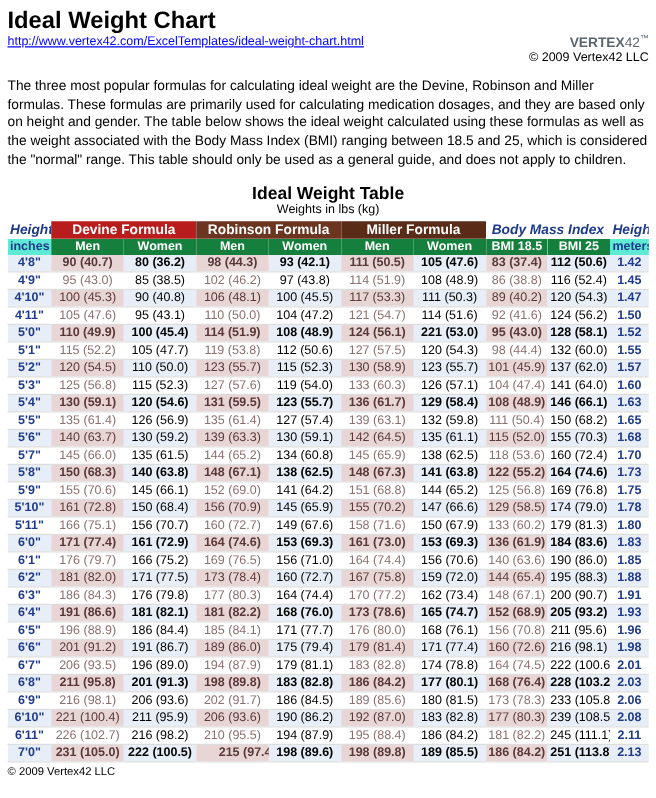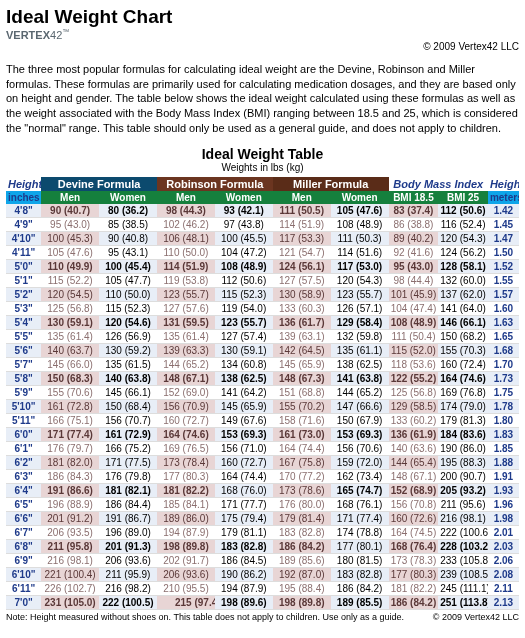--- a/index.html
+++ b/index.html
@@ -9,43 +9,44 @@
 .cp{font-size:10px}
 .intro{font-size:11px;margin:10px 0;line-height:1.35}
 .tbltitle{text-align:center;font-size:14px;font-weight:bold;margin-top:8px}
 .tblsub{text-align:center;font-size:10px;margin-bottom:4px}
 .logo{font-size:11px;color:#5a6770;font-family:Verdana,sans-serif}
 .logo b{font-weight:bold;color:#5a6770}
 .logo .tm{font-size:7px;vertical-align:super}
 table{border-collapse:collapse;width:100%;font-size:10px;table-layout:fixed}
 td,th{padding:1px 2px;text-align:center;white-space:nowrap;overflow:hidden}
 .hdr1 td{background:#fff;color:#1e3a8a;font-weight:bold;font-size:11px}
-.hdr1 .f1{background:#0c4a6e;color:#fff}
+.hdr1 .f1{background:#b91c1c;color:#fff}
 .hdr1 .f2{background:#6b3520;color:#fff}
 .hdr1 .f3{background:#5a2c18;color:#fff}
 .hdr1 .corner{color:#1e3a8a;font-style:italic;background:#fff;text-align:center}
 .bmilbl{color:#1e3a8a;font-weight:bold;font-style:italic}
 .hdr2 td{background:#15803d;color:#fff;font-weight:bold}
-.hdr2 .hl{background:#0ea5e9;color:#1e3a8a}
+.hdr2 .hl{background:#5eead4;color:#1e3a8a}
 tbody td{border-bottom:1px solid #ddd}
 tbody tr.alt td{background:#e8eef7}
 tbody tr td.hl{color:#8b6f6f}
 tbody tr.alt td.hl{background:#e8d5d5;color:#5a3838}
 tbody td.hcell{font-weight:bold;color:#1e3a8a}
 .note{font-size:9px;margin-top:2px;display:flex;justify-content:space-between}
 col.ch{width:34px}
 col.cd{width:56px}
 col.cb{width:48px}
 col.cm{width:30px}
 </style>
 </head>
 <body>
 
 <h1>Ideal Weight Chart</h1>
 <div class="toprow">
+  <a class="url">http://www.vertex42.com/ExcelTemplates/ideal-weight-chart.html</a>
   <span class="logo"><b>VERTEX</b><span>42</span><span class="tm">™</span></span>
 </div>
 <div style="text-align:right"><span class="cp">© 2009 Vertex42 LLC</span></div>
 
 <div class="intro">The three most popular formulas for calculating ideal weight are the Devine, Robinson and Miller formulas. These formulas are primarily used for calculating medication dosages, and they are based only on height and gender. The table below shows the ideal weight calculated using these formulas as well as the weight associated with the Body Mass Index (BMI) ranging between 18.5 and 25, which is considered the "normal" range. This table should only be used as a general guide, and does not apply to children.</div>
 
 <div class="tbltitle">Ideal Weight Table</div>
 <div class="tblsub">Weights in lbs (kg)</div>
 
 <table>
@@ -132,21 +133,21 @@
         <td>124 (56.2)</td>
         <td class="hcell">1.50</td>
       </tr>
       <tr class="alt">
         <td class="hcell" style="font-weight: bold;">5'0"</td>
         <td class="hl" style="font-weight: bold;">110 (49.9)</td>
         <td style="font-weight: bold;">100 (45.4)</td>
         <td class="hl" style="font-weight: bold;">114 (51.9)</td>
         <td style="font-weight: bold;">108 (48.9)</td>
         <td class="hl" style="font-weight: bold;">124 (56.1)</td>
-        <td style="font-weight: bold;">117 (53.0)</td>
+        <td style="font-weight: bold;">221 (53.0)</td>
         <td class="hl" style="font-weight: bold;">95 (43.0)</td>
         <td style="font-weight: bold;">128 (58.1)</td>
         <td class="hcell" style="font-weight: bold;">1.52</td>
       </tr>
       <tr>
         <td class="hcell">5'1"</td>
         <td class="hl">115 (52.2)</td>
         <td>105 (47.7)</td>
         <td class="hl">119 (53.8)</td>
         <td>112 (50.6)</td>
@@ -322,22 +323,22 @@
         <td>162 (73.4)</td>
         <td class="hl">148 (67.1)</td>
         <td>200 (90.7)</td>
         <td class="hcell">1.91</td>
       </tr>
       <tr class="alt">
         <td class="hcell" style="font-weight: bold;">6'4"</td>
         <td class="hl" style="font-weight: bold;">191 (86.6)</td>
         <td style="font-weight: bold;">181 (82.1)</td>
         <td class="hl" style="font-weight: bold;">181 (82.2)</td>
-        <td style="font-weight: normal; text-align: center;">168 (76.0)</td>
-        <td class="hl" style="font-weight: normal;">173 (78.6)</td>
+        <td style="font-weight: bold; text-align: center;">168 (76.0)</td>
+        <td class="hl" style="font-weight: bold;">173 (78.6)</td>
         <td style="font-weight: bold;">165 (74.7)</td>
         <td class="hl" style="font-weight: bold;">152 (68.9)</td>
         <td style="font-weight: bold;">205 (93.2)</td>
         <td class="hcell" style="font-weight: bold;">1.93</td>
       </tr>
       <tr>
         <td class="hcell">6'5"</td>
         <td class="hl">196 (88.9)</td>
         <td>186 (84.4)</td>
         <td class="hl">185 (84.1)</td>
@@ -372,21 +373,21 @@
         <td>222 (100.6)</td>
         <td class="hcell">2.01</td>
       </tr>
       <tr class="alt">
         <td class="hcell" style="font-weight: bold;">6'8"</td>
         <td class="hl" style="font-weight: bold;">211 (95.8)</td>
         <td style="font-weight: bold;">201 (91.3)</td>
         <td class="hl" style="font-weight: bold;">198 (89.8)</td>
         <td style="font-weight: bold;">183 (82.8)</td>
         <td class="hl" style="font-weight: bold;">186 (84.2)</td>
-        <td style="font-weight: normal;">177 (80.1)</td>
+        <td style="font-weight: bold;">177 (80.1)</td>
         <td class="hl" style="font-weight: bold;">168 (76.4)</td>
         <td style="font-weight: bold;">228 (103.2)</td>
         <td class="hcell" style="font-weight: bold;">2.03</td>
       </tr>
       <tr>
         <td class="hcell">6'9"</td>
         <td class="hl">216 (98.1)</td>
         <td>206 (93.6)</td>
         <td class="hl">202 (91.7)</td>
         <td>186 (84.5)</td>
@@ -429,15 +430,14 @@
         <td class="hl" style="font-weight: bold;">198 (89.8)</td>
         <td style="font-weight: bold;">189 (85.5)</td>
         <td class="hl" style="font-weight: bold;">186 (84.2)</td>
         <td style="font-weight: bold;">251 (113.8)</td>
         <td class="hcell" style="font-weight: bold;">2.13</td>
       </tr>
     </tbody>
 </table>
 
 <div class="note">
-  <span>Note: Height measured without shoes on. This table does not apply to children. Use only as a guide.</span>
   <span>© 2009 Vertex42 LLC</span>
 </div>
 
 </body></html>

